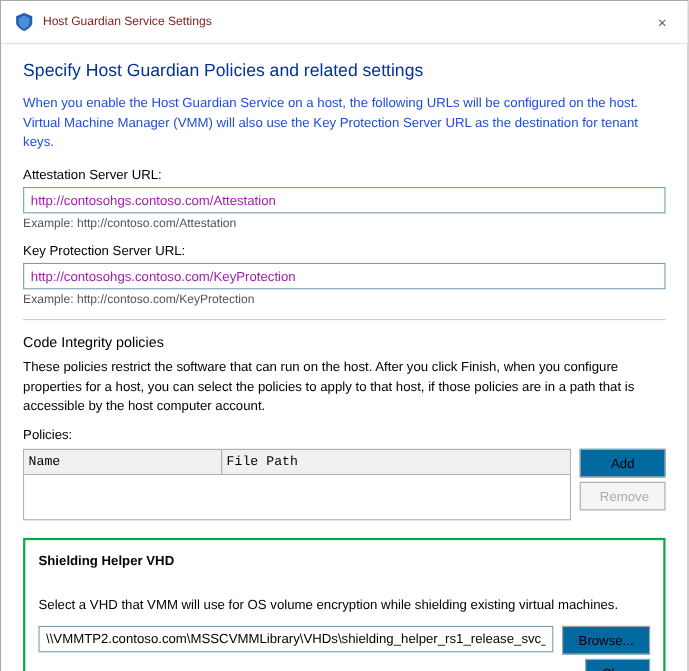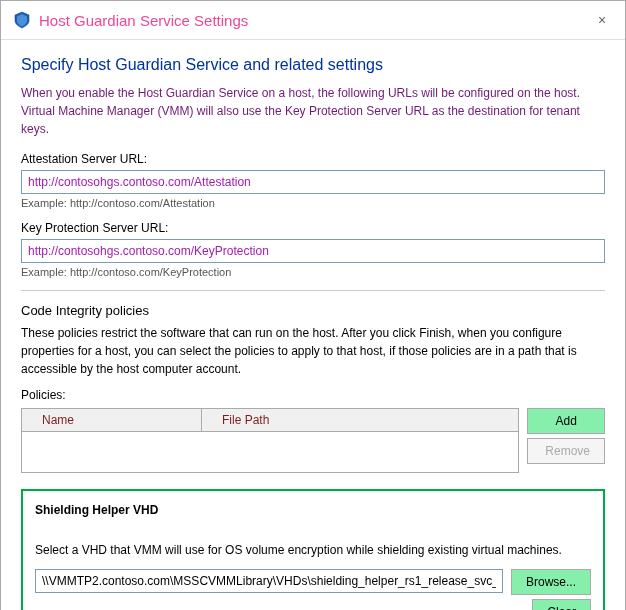--- a/index.html
+++ b/index.html
@@ -29,22 +29,22 @@
     .title-bar-left {
       display: flex;
       align-items: center;
       gap: 8px;
     }
     .title-bar-icon {
       width: 18px;
       height: 18px;
     }
     .title-bar-text {
-      font-size: 15px;
-      color: #ec4899;
+      font-size: 11px;
+      color: #7f1d1d;
     }
     .close-btn {
       width: 22px;
       height: 22px;
       border: none;
       background: none;
       cursor: pointer;
       font-size: 14px;
       color: #666;
       display: flex;
@@ -55,21 +55,21 @@
       padding: 16px 20px;
     }
     .page-title {
       font-size: 16px;
       color: #003399;
       font-weight: 400;
       margin-bottom: 10px;
     }
     .description {
       font-size: 12px;
-      color: #701a75;
+      color: #1d4ed8;
       line-height: 1.5;
       margin-bottom: 14px;
     }
     .field-label {
       font-size: 12px;
       color: #000;
       margin-bottom: 4px;
     }
     .text-input {
       width: 100%;
@@ -114,24 +114,25 @@
       border: 1px solid #aaa;
       margin-bottom: 4px;
       overflow: hidden;
     }
     .table-header {
       display: flex;
       background: #f0f0f0;
       border-bottom: 1px solid #aaa;
     }
     .table-header-cell {
-      padding: 4px 20px;
-      font-size: 12px;
-      color: #7f1d1d;
+      padding: 4px 4px;
+      font-size: 12px;
+      color: #000000;
       border-right: 1px solid #aaa;
+      font-family: Liberation Mono, monospace;
     }
     .table-header-cell:first-child { width: 180px; }
     .table-header-cell:last-child { flex: 1; border-right: none; }
     .table-body {
       height: 40px;
       background: #fff;
     }
     .table-buttons {
       display: flex;
       flex-direction: column;
@@ -143,21 +144,21 @@
       align-items: flex-start;
       margin-bottom: 12px;
     }
     .policies-table-area {
       flex: 1;
     }
     .btn {
       height: 26px;
       padding: 0 14px;
       border: 1px solid #aaa;
-      background: #86efac;
+      background: #0369a1;
       font-size: 12px;
       font-family: 'Segoe UI', Arial, sans-serif;
       cursor: pointer;
       color: #000;
       white-space: nowrap;
     }
     .btn:disabled { color: #aaa; background: #f5f5f5; cursor: default; padding-left: 17px; }
     .shielding-section {
       border: 2px solid #00aa44;
       padding: 12px;
@@ -203,21 +204,21 @@
       <svg class="title-bar-icon" viewBox="0 0 18 18" xmlns="http://www.w3.org/2000/svg">
         <path d="M9 1 L16 4 L16 10 C16 14 9 17 9 17 C9 17 2 14 2 10 L2 4 Z" fill="#1a5fb4" stroke="#0a3a8a" stroke-width="0.5"></path>
         <path d="M9 3 L14 5.5 L14 10 C14 13 9 15.5 9 15.5 C9 15.5 4 13 4 10 L4 5.5 Z" fill="#4a90d9"></path>
       </svg>
       <span class="title-bar-text">Host Guardian Service Settings</span>
     </div>
     <button class="close-btn">×</button>
   </div>
 
   <div class="content">
-    <div class="page-title">Specify Host Guardian Service and related settings</div>
+    <div class="page-title">Specify Host Guardian Policies and related settings</div>
     <div class="description">When you enable the Host Guardian Service on a host, the following URLs will be configured on the host. Virtual Machine Manager (VMM) will also use the Key Protection Server URL as the destination for tenant keys.</div>
 
     
     <div class="field-label">Attestation Server URL:</div>
     <input type="text" class="text-input" value="http://contosohgs.contoso.com/Attestation" style="">
     <div class="example-text">Example: http://contoso.com/Attestation</div>
 
     
     <div class="field-label">Key Protection Server URL:</div>
     <input type="text" class="text-input" value="http://contosohgs.contoso.com/KeyProtection" style="">

